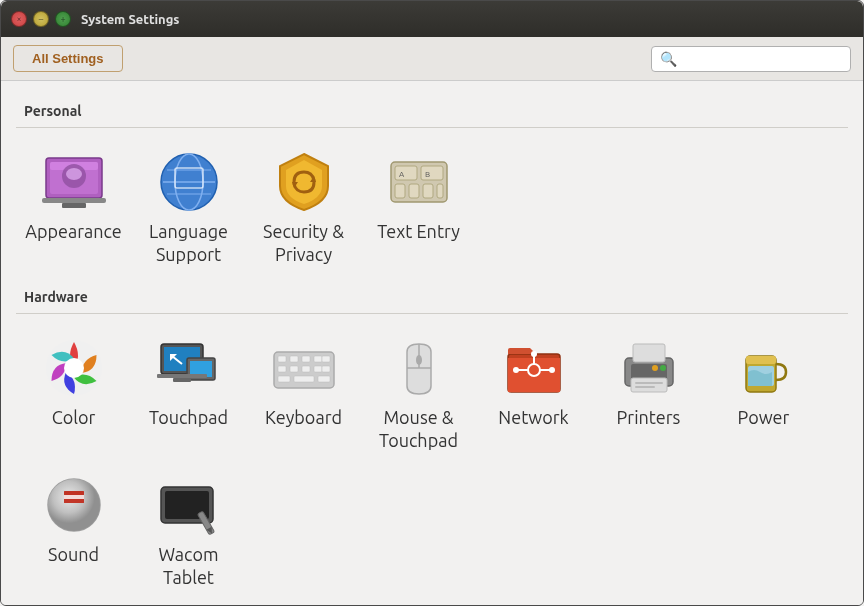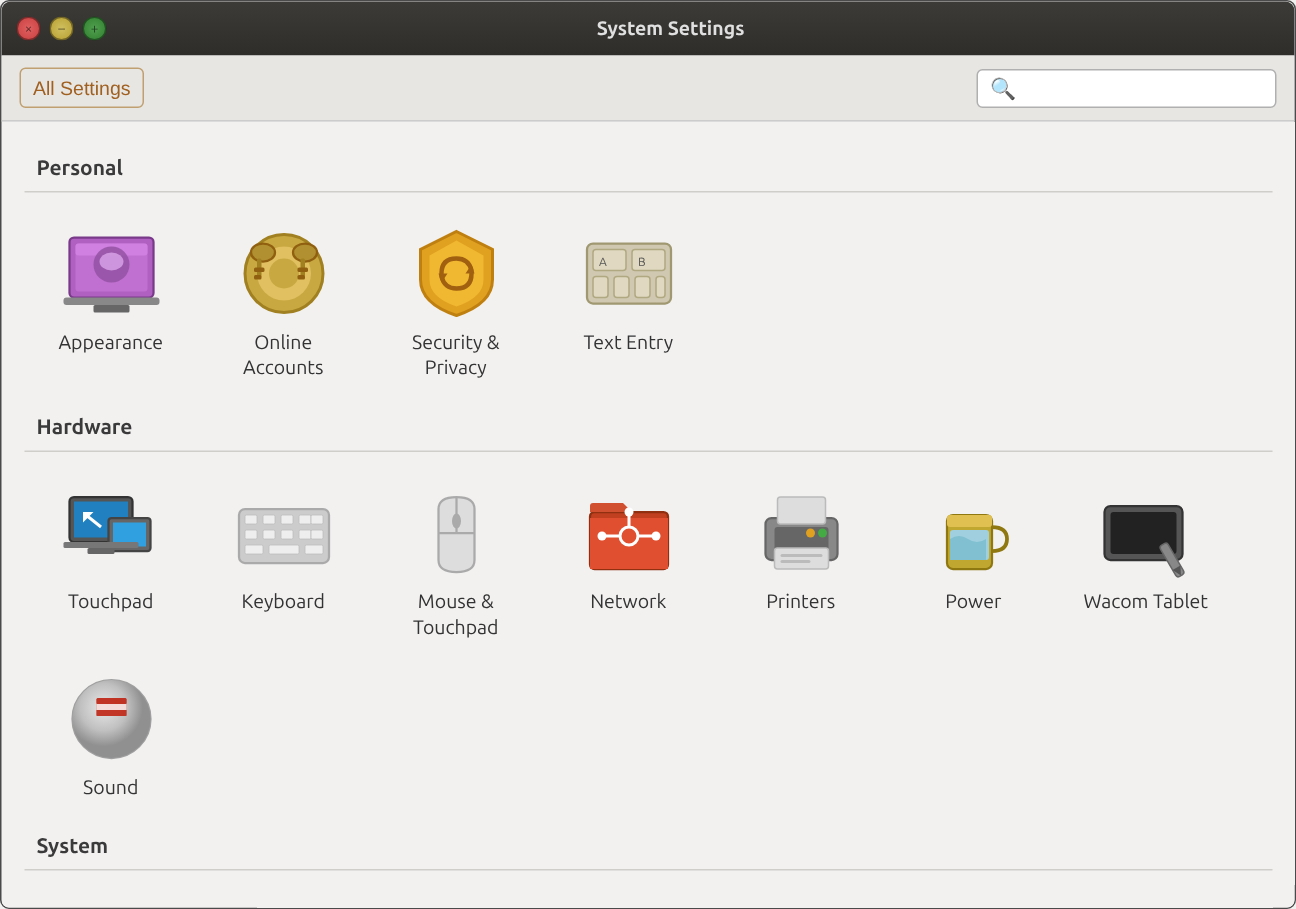--- a/index.html
+++ b/index.html
@@ -48,40 +48,40 @@
       color: rgba(0,0,0,0.6);
     }
     .btn-close { background: radial-gradient(circle, #e06060, #c94040); }
     .btn-min { background: radial-gradient(circle, #d0c060, #b8a030); }
     .btn-max { background: radial-gradient(circle, #50a050, #308030); }
     .window-title {
       color: #e0e0e0;
       font-size: 13px;
       font-weight: bold;
       flex: 1;
-      text-align: center;
       margin-right: 40px;
     }
     .toolbar {
       background: #e8e6e3;
       border-bottom: 1px solid #ccc;
       padding: 8px 12px;
       display: flex;
       align-items: center;
       justify-content: space-between;
       flex-shrink: 0;
     }
     .all-settings-btn {
       background: transparent;
       border: 1px solid #c0a070;
       border-radius: 4px;
-      padding: 5px 8px;
+      padding: 5px 18px;
       font-size: 13px;
       color: #a06020;
       cursor: pointer;
+      font-weight: bold;
     }
     .search-box {
       display: flex;
       align-items: center;
       background: white;
       border: 1px solid #b0b0b0;
       border-radius: 4px;
       padding: 4px 8px;
       width: 200px;
     }
@@ -130,21 +130,21 @@
     }
     .setting-icon {
       width: 64px;
       height: 64px;
       margin-bottom: 6px;
       display: flex;
       align-items: center;
       justify-content: center;
     }
     .setting-label {
-      font-size: 13px;
+      font-size: 18px;
       color: #333;
       text-align: center;
       line-height: 1.3;
     }
 
     
     svg { overflow: visible; }
   </style>
 </head>
 <body>
@@ -182,41 +182,35 @@
             <rect x="0" y="48" width="64" height="5" rx="2" fill="#888"></rect>
             <rect x="20" y="53" width="24" height="5" rx="1" fill="#666"></rect>
             <ellipse cx="32" cy="26" rx="12" ry="12" fill="#9050a0" opacity="0.8"></ellipse>
             <ellipse cx="32" cy="24" rx="8" ry="6" fill="#f0c0ff" opacity="0.6"></ellipse>
           </svg>
         </div>
         <span class="setting-label">Appearance</span>
       </div>
 
 
-
-      <div class="setting-item">
-        <div class="setting-icon">
-          <svg width="64" height="64" viewBox="0 0 64 64">
-
-            <circle cx="32" cy="32" r="26" fill="#c8a840" stroke="#a08020" stroke-width="2"></circle>
-            <circle cx="32" cy="32" r="18" fill="#e0c060"></circle>
-            <circle cx="32" cy="32" r="10" fill="#c8a840"></circle>
-
-            <ellipse cx="18" cy="18" rx="8" ry="6" fill="#b09030" stroke="#906010" stroke-width="1.5"></ellipse>
-            <rect x="14" y="22" width="3" height="12" rx="1" fill="#a08020"></rect>
-            <rect x="12" y="28" width="7" height="3" rx="1" fill="#906010"></rect>
-            <rect x="12" y="33" width="5" height="3" rx="1" fill="#906010"></rect>
-            <ellipse cx="46" cy="18" rx="8" ry="6" fill="#b09030" stroke="#906010" stroke-width="1.5"></ellipse>
-            <rect x="43" y="22" width="3" height="12" rx="1" fill="#a08020"></rect>
-            <rect x="41" y="28" width="7" height="3" rx="1" fill="#906010"></rect>
-            <rect x="41" y="33" width="5" height="3" rx="1" fill="#906010"></rect>
-          </svg>
-        </div>
-        <span class="setting-label">Online<br>Accounts</span>
-      </div>
+      <div class="setting-item">
+        <div class="setting-icon">
+          <svg width="64" height="64" viewBox="0 0 64 64">
+            <circle cx="32" cy="32" r="28" fill="#4080d0" stroke="#2060b0" stroke-width="1.5"></circle>
+            <ellipse cx="32" cy="32" rx="14" ry="28" fill="none" stroke="#80b0f0" stroke-width="1.5"></ellipse>
+            <line x1="6" y1="32" x2="58" y2="32" stroke="#80b0f0" stroke-width="1.5"></line>
+            <line x1="10" y1="20" x2="54" y2="20" stroke="#80b0f0" stroke-width="1"></line>
+            <line x1="10" y1="44" x2="54" y2="44" stroke="#80b0f0" stroke-width="1"></line>
+
+            <rect x="18" y="18" width="28" height="20" rx="2" fill="none" stroke="#fff" stroke-width="1.5" opacity="0.7"></rect>
+          </svg>
+        </div>
+        <span class="setting-label">Language<br>Support</span>
+      </div>
+
 
       <div class="setting-item">
         <div class="setting-icon">
           <svg width="64" height="64" viewBox="0 0 64 64">
             <path d="M32 4 L56 16 L56 36 Q56 52 32 60 Q8 52 8 36 L8 16 Z" fill="#e0a020" stroke="#c08010" stroke-width="2"></path>
             <path d="M32 10 L50 20 L50 36 Q50 48 32 54 Q14 48 14 36 L14 20 Z" fill="#f0b830"></path>
 
             <path d="M22 32 Q22 22 32 22 Q40 22 42 30" fill="none" stroke="#a06010" stroke-width="3" stroke-linecap="round"></path>
             <path d="M42 26 L44 32 L38 32" fill="#a06010"></path>
             <path d="M42 32 Q42 42 32 42 Q24 42 22 34" fill="none" stroke="#a06010" stroke-width="3" stroke-linecap="round"></path>
@@ -243,20 +237,36 @@
         <span class="setting-label">Text Entry</span>
       </div>
 
     </div>
 
     <div class="section-title">Hardware</div>
     <hr class="section-divider">
     <div class="items-grid">
 
 
+      <div class="setting-item">
+        <div class="setting-icon">
+          <svg width="64" height="64" viewBox="0 0 64 64">
+
+            <circle cx="32" cy="32" r="28" fill="#f0f0f0"></circle>
+            <path d="M32 6 Q40 20 32 32 Q24 20 32 6" fill="#e04040"></path>
+            <path d="M32 6 Q46 14 40 28 Q28 20 32 6" fill="#e08020" transform="rotate(60,32,32)"></path>
+            <path d="M32 6 Q46 14 40 28 Q28 20 32 6" fill="#40c040" transform="rotate(120,32,32)"></path>
+            <path d="M32 6 Q46 14 40 28 Q28 20 32 6" fill="#4040e0" transform="rotate(180,32,32)"></path>
+            <path d="M32 6 Q46 14 40 28 Q28 20 32 6" fill="#c040c0" transform="rotate(240,32,32)"></path>
+            <path d="M32 6 Q46 14 40 28 Q28 20 32 6" fill="#40c0c0" transform="rotate(300,32,32)"></path>
+            <circle cx="32" cy="32" r="10" fill="white"></circle>
+          </svg>
+        </div>
+        <span class="setting-label">Color</span>
+      </div>
 
       <div class="setting-item">
         <div class="setting-icon">
           <svg width="64" height="64" viewBox="0 0 64 64">
             <rect x="4" y="8" width="42" height="30" rx="3" fill="#555" stroke="#333" stroke-width="1.5"></rect>
             <rect x="7" y="11" width="36" height="24" fill="#2080c0"></rect>
 
             <rect x="30" y="22" width="28" height="22" rx="2" fill="#666" stroke="#444" stroke-width="1.5"></rect>
             <rect x="33" y="25" width="22" height="16" fill="#30a0e0"></rect>
             <rect x="0" y="38" width="50" height="4" rx="1" fill="#777"></rect>
@@ -351,53 +361,53 @@
             <path d="M16 36 Q22 32 28 36 Q34 40 40 36 L40 50 L16 50 Z" fill="#80c0d0"></path>
           </svg>
         </div>
         <span class="setting-label">Power</span>
       </div>
 
       <div class="setting-item">
         <div class="setting-icon">
           <svg width="64" height="64" viewBox="0 0 64 64">
 
-            <rect x="4" y="14" width="52" height="36" rx="4" fill="#555" stroke="#333" stroke-width="1.5"></rect>
-            <rect x="8" y="18" width="44" height="28" rx="2" fill="#222"></rect>
-
-            <rect x="46" y="38" width="6" height="24" rx="2" fill="#888" stroke="#666" stroke-width="1" transform="rotate(-30,49,50)"></rect>
-            <polygon points="46,56 52,56 49,62" fill="#555" transform="rotate(-30,49,50)"></polygon>
-          </svg>
-        </div>
-        <span class="setting-label">Wacom Tablet</span>
-      </div>
-
-      <div class="setting-item">
-        <div class="setting-icon">
-          <svg width="64" height="64" viewBox="0 0 64 64">
-
             <circle cx="32" cy="32" r="26" fill="#d0d0d0" stroke="#a0a0a0" stroke-width="1.5"></circle>
             <ellipse cx="32" cy="32" rx="26" ry="26" fill="url(#sphereGrad)"></ellipse>
             <defs>
               <radialGradient id="sphereGrad" cx="40%" cy="35%">
                 <stop offset="0%" stop-color="#e8e8e8"></stop>
                 <stop offset="60%" stop-color="#c0c0c0"></stop>
                 <stop offset="100%" stop-color="#909090"></stop>
               </radialGradient>
             </defs>
 
             <rect x="22" y="18" width="20" height="12" rx="1" fill="#c03020" opacity="0.8"></rect>
             <rect x="22" y="18" width="20" height="4" rx="1" fill="#c03020" opacity="0.9"></rect>
             <rect x="22" y="22" width="20" height="4" fill="white" opacity="0.8"></rect>
             <rect x="22" y="26" width="20" height="4" fill="#c03020" opacity="0.8"></rect>
           </svg>
         </div>
         <span class="setting-label">Sound</span>
       </div>
 
+      <div class="setting-item">
+        <div class="setting-icon">
+          <svg width="64" height="64" viewBox="0 0 64 64">
+
+            <rect x="4" y="14" width="52" height="36" rx="4" fill="#555" stroke="#333" stroke-width="1.5"></rect>
+            <rect x="8" y="18" width="44" height="28" rx="2" fill="#222"></rect>
+
+            <rect x="46" y="38" width="6" height="24" rx="2" fill="#888" stroke="#666" stroke-width="1" transform="rotate(-30,49,50)"></rect>
+            <polygon points="46,56 52,56 49,62" fill="#555" transform="rotate(-30,49,50)"></polygon>
+          </svg>
+        </div>
+        <span class="setting-label">Wacom Tablet</span>
+      </div>
+
     </div>
 
     <div class="section-title">System</div>
     <hr class="section-divider">
     <div class="items-grid">
 
       <div class="setting-item">
         <div class="setting-icon">
           <svg width="64" height="64" viewBox="0 0 64 64">
 

